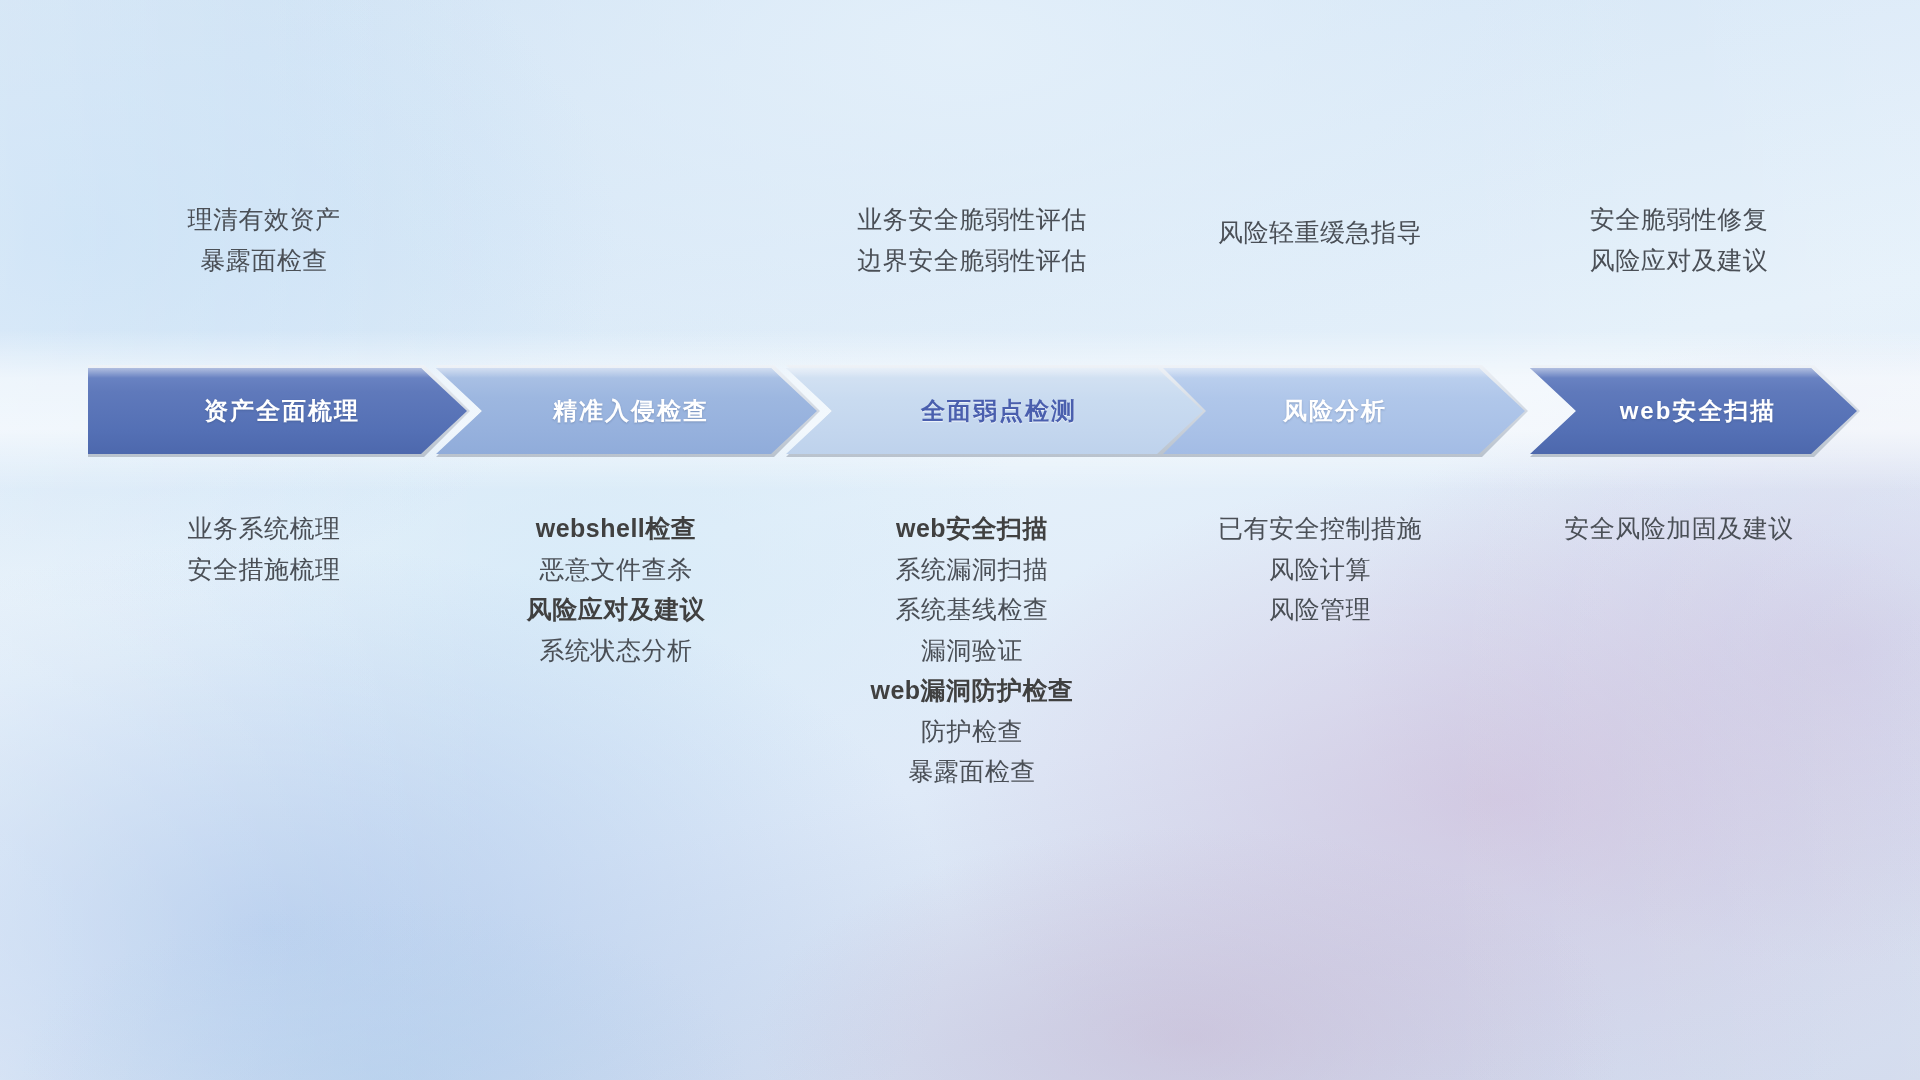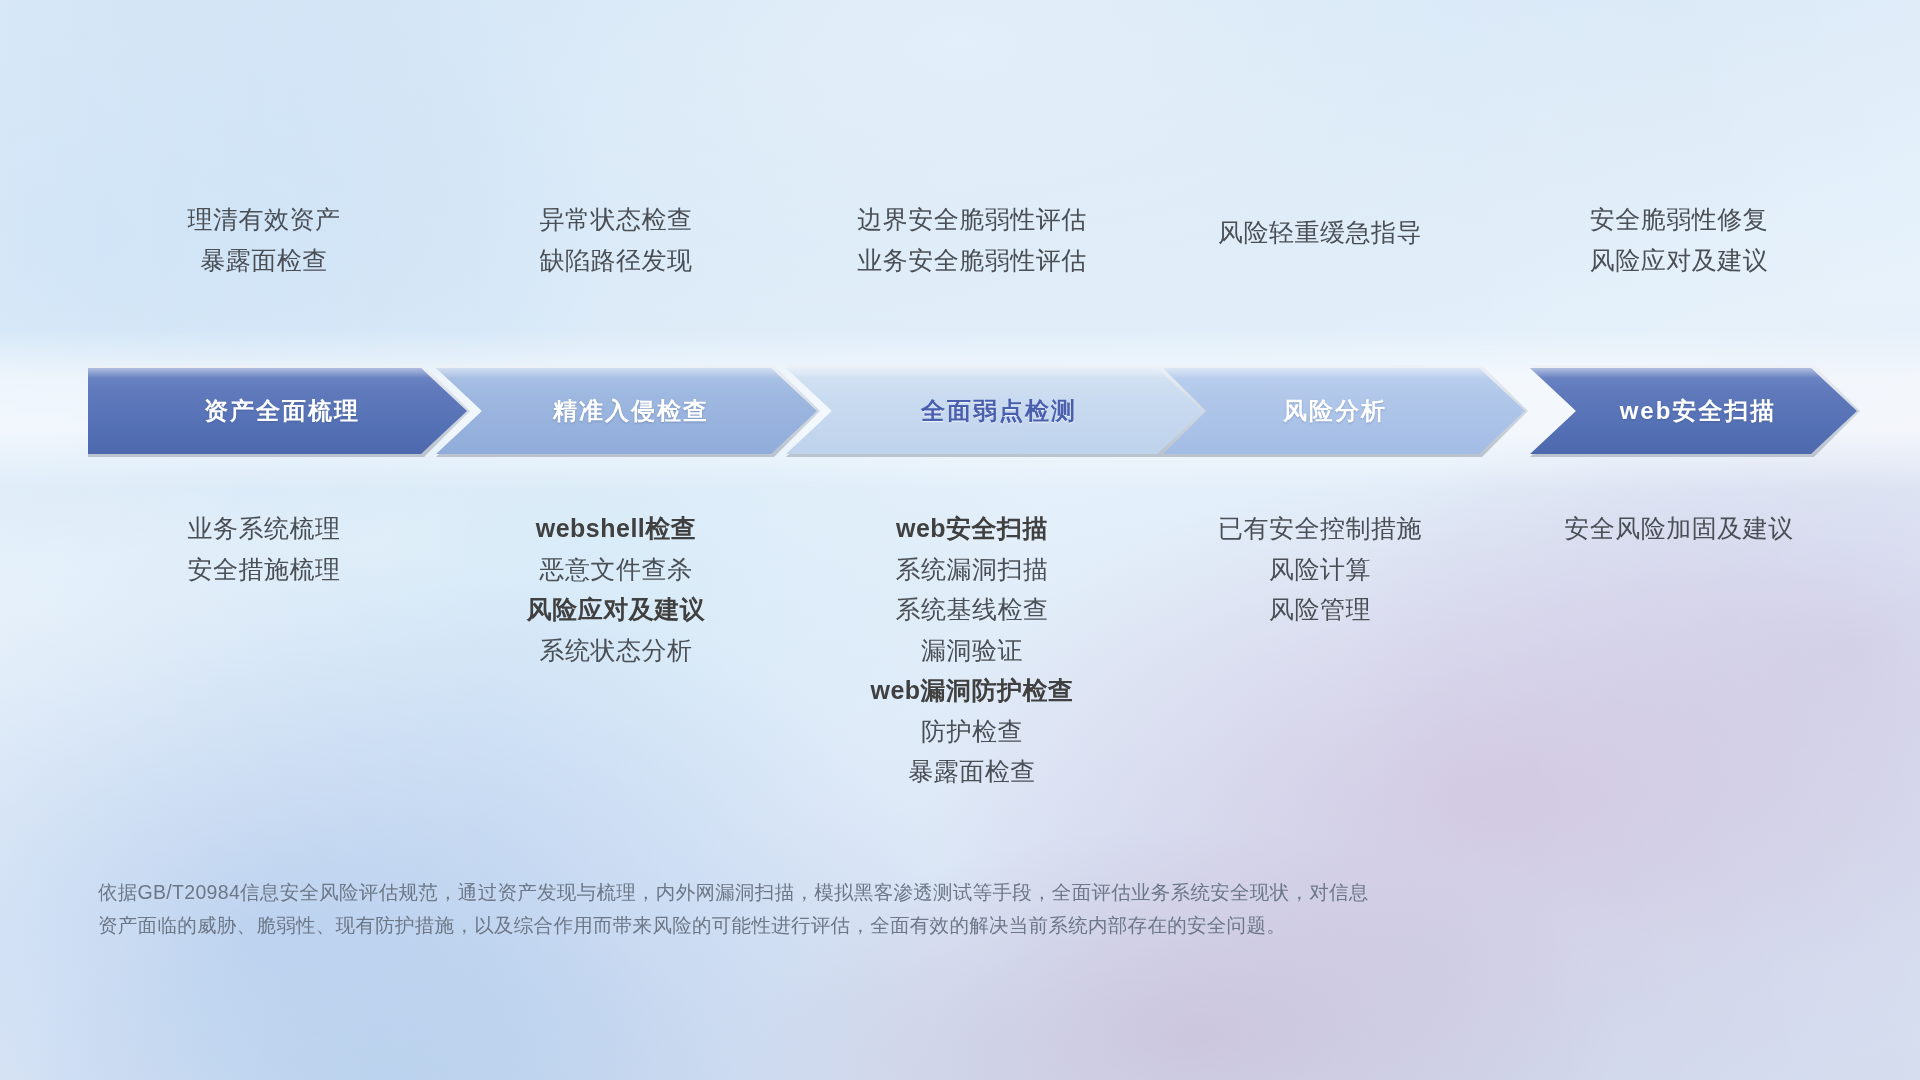--- a/index.html
+++ b/index.html
@@ -157,28 +157,24 @@
 <div id="bg"></div>
 <div id="band-glow"></div>
 
 <div id="stage">
 
   <div class="col-top" style="left:88px; width:352px;">
     <span class="ln">理清有效资产</span>
     <span class="ln">暴露面检查</span>
   </div>
 
-  <div class="col-top" style="left:440px; width:352px;">
-    <span class="ln">异常状态检查</span>
-    <span class="ln">缺陷路径发现</span>
-  </div>
 
   <div class="col-top" style="left:762px; width:420px;">
+    <span class="ln">业务安全脆弱性评估</span>
     <span class="ln">边界安全脆弱性评估</span>
-    <span class="ln">业务安全脆弱性评估</span>
   </div>
 
   <div class="col-top" style="left:1110px; width:420px; bottom:828px;">
     <span class="ln">风险轻重缓急指导</span>
   </div>
 
   <div class="col-top" style="left:1494px; width:370px;">
     <span class="ln">安全脆弱性修复</span>
     <span class="ln">风险应对及建议</span>
   </div>
@@ -242,18 +238,14 @@
   <div class="col-bottom" style="left:1110px; width:420px;">
     <span class="ln">已有安全控制措施</span>
     <span class="ln">风险计算</span>
     <span class="ln">风险管理</span>
   </div>
 
   <div class="col-bottom" style="left:1494px; width:370px;">
     <span class="ln">安全风险加固及建议</span>
   </div>
 
-  <div id="footnote">
-    <span class="ln">依据GB/T20984信息安全风险评估规范，通过资产发现与梳理，内外网漏洞扫描，模拟黑客渗透测试等手段，全面评估业务系统安全现状，对信息</span>
-    <span class="ln">资产面临的威胁、脆弱性、现有防护措施，以及综合作用而带来风险的可能性进行评估，全面有效的解决当前系统内部存在的安全问题。</span>
-  </div>
 
 </div>
 
 </body></html>

